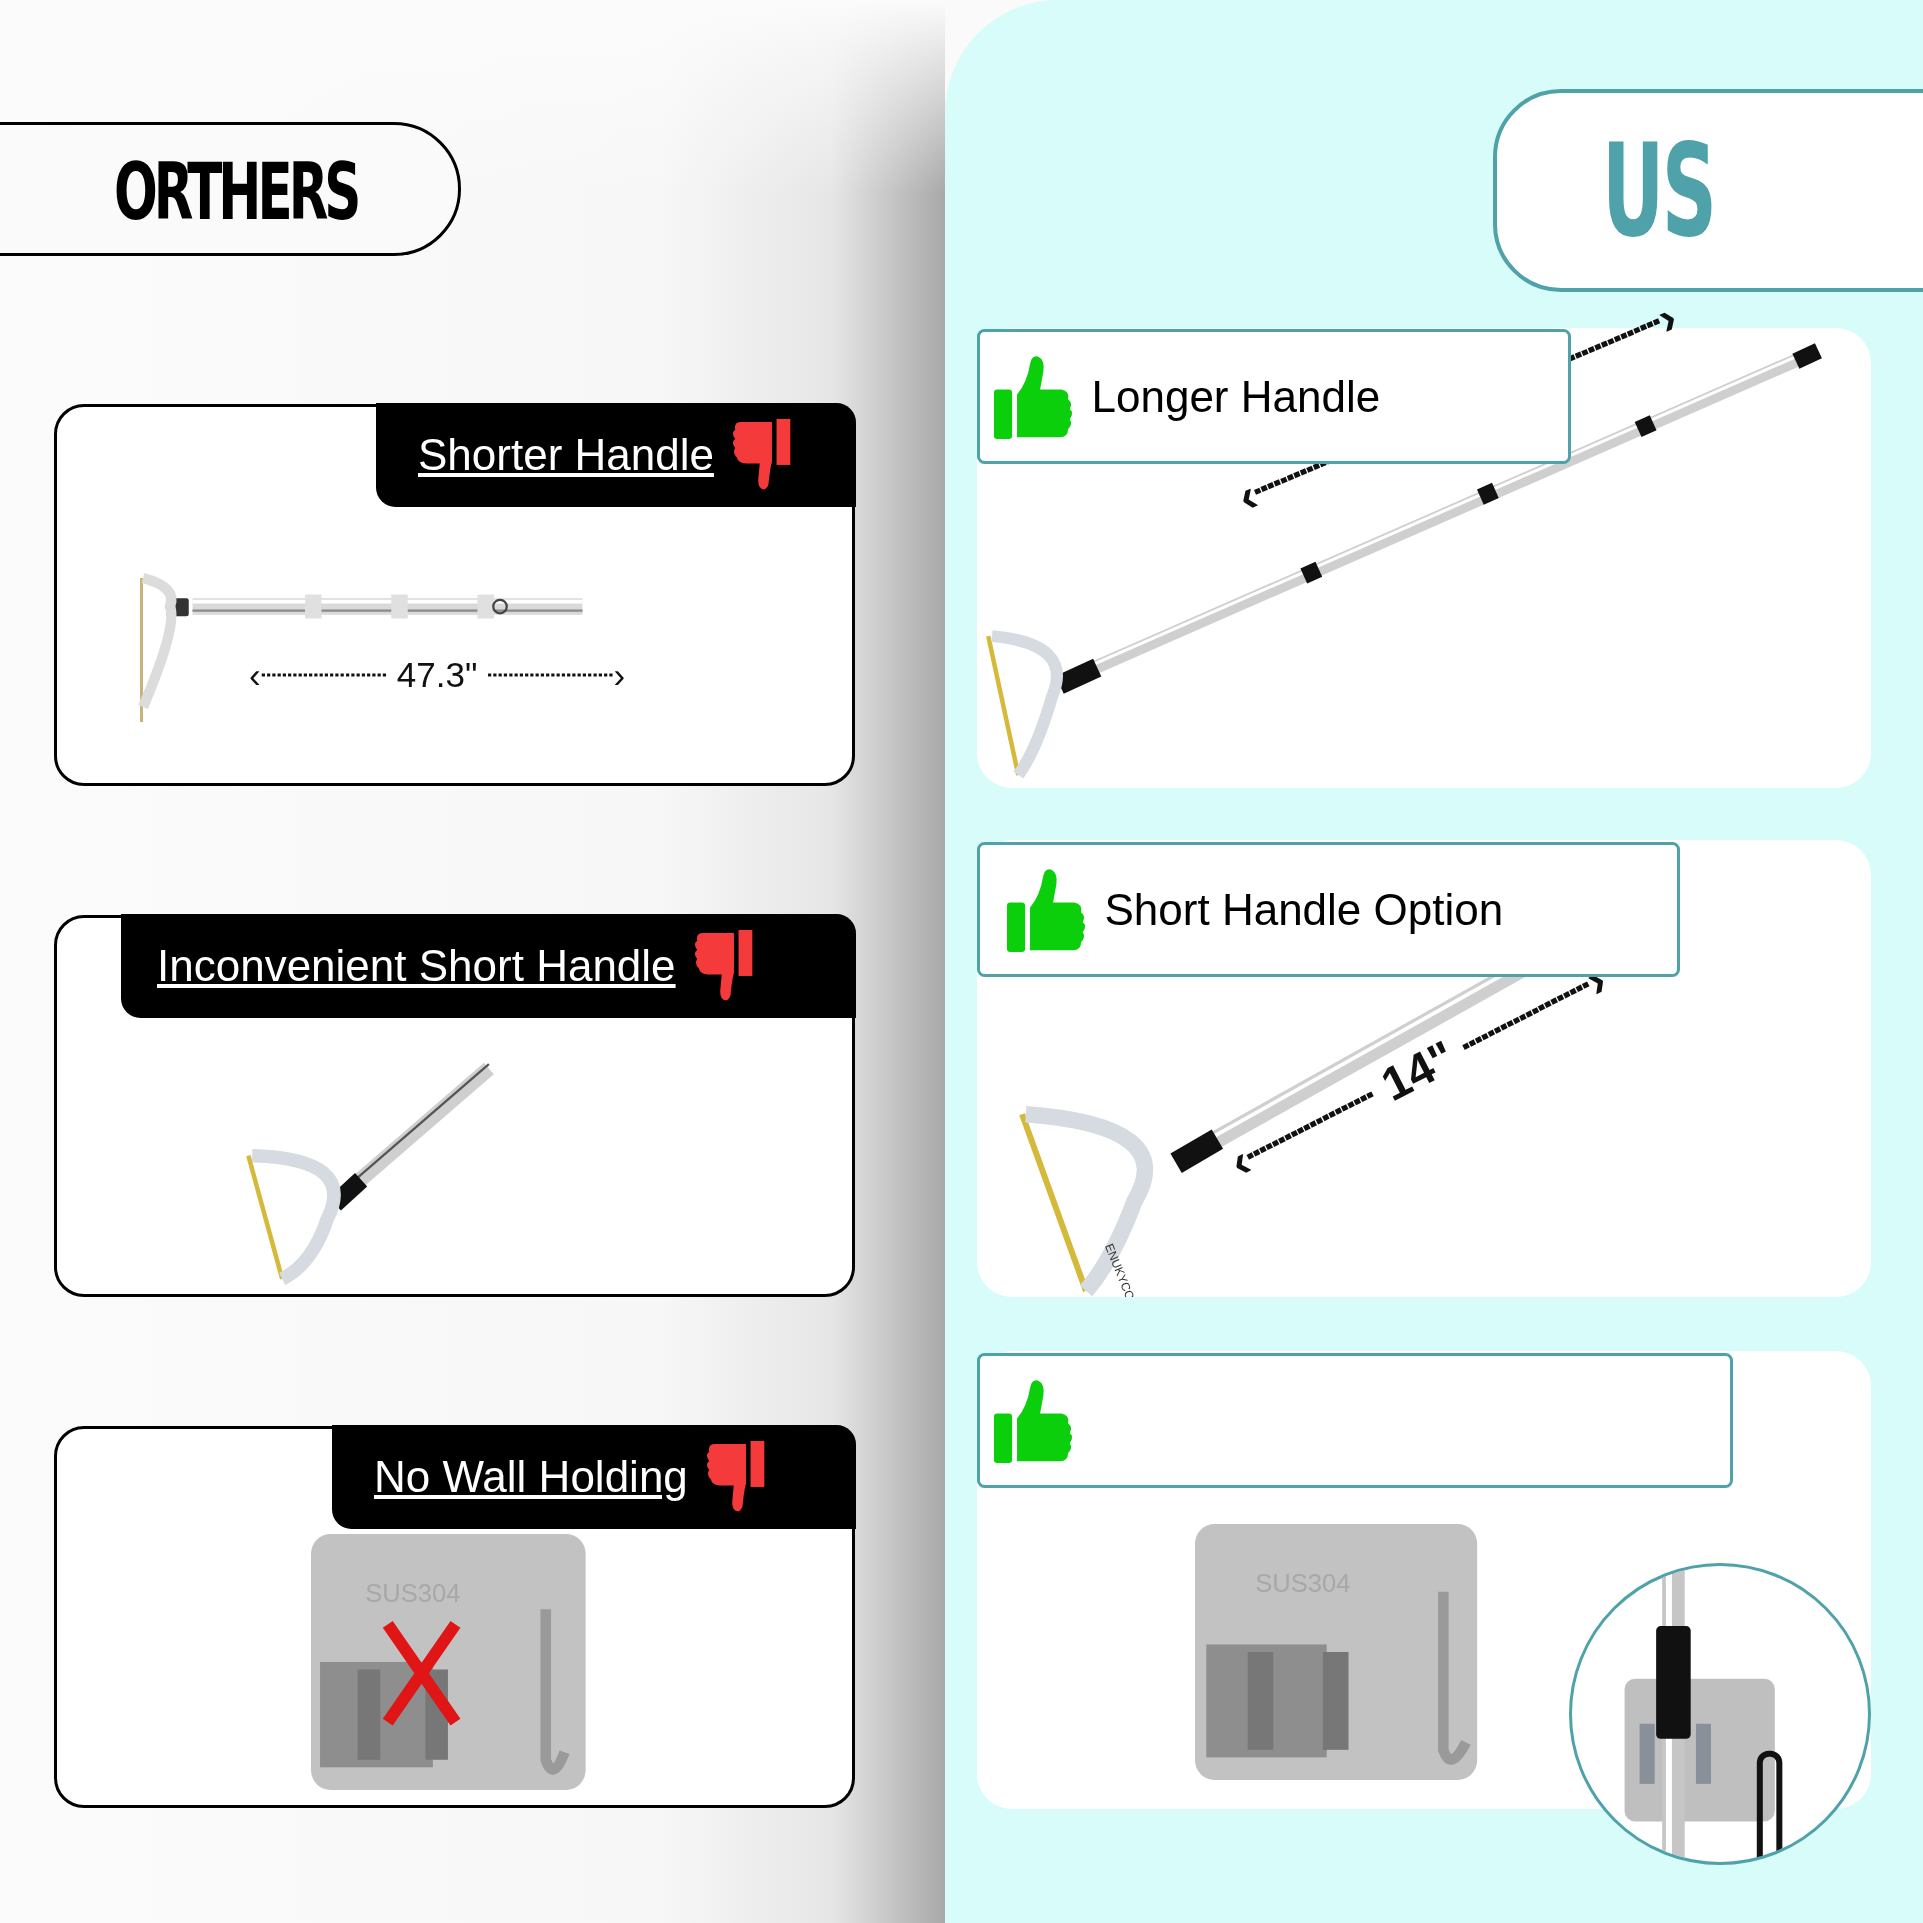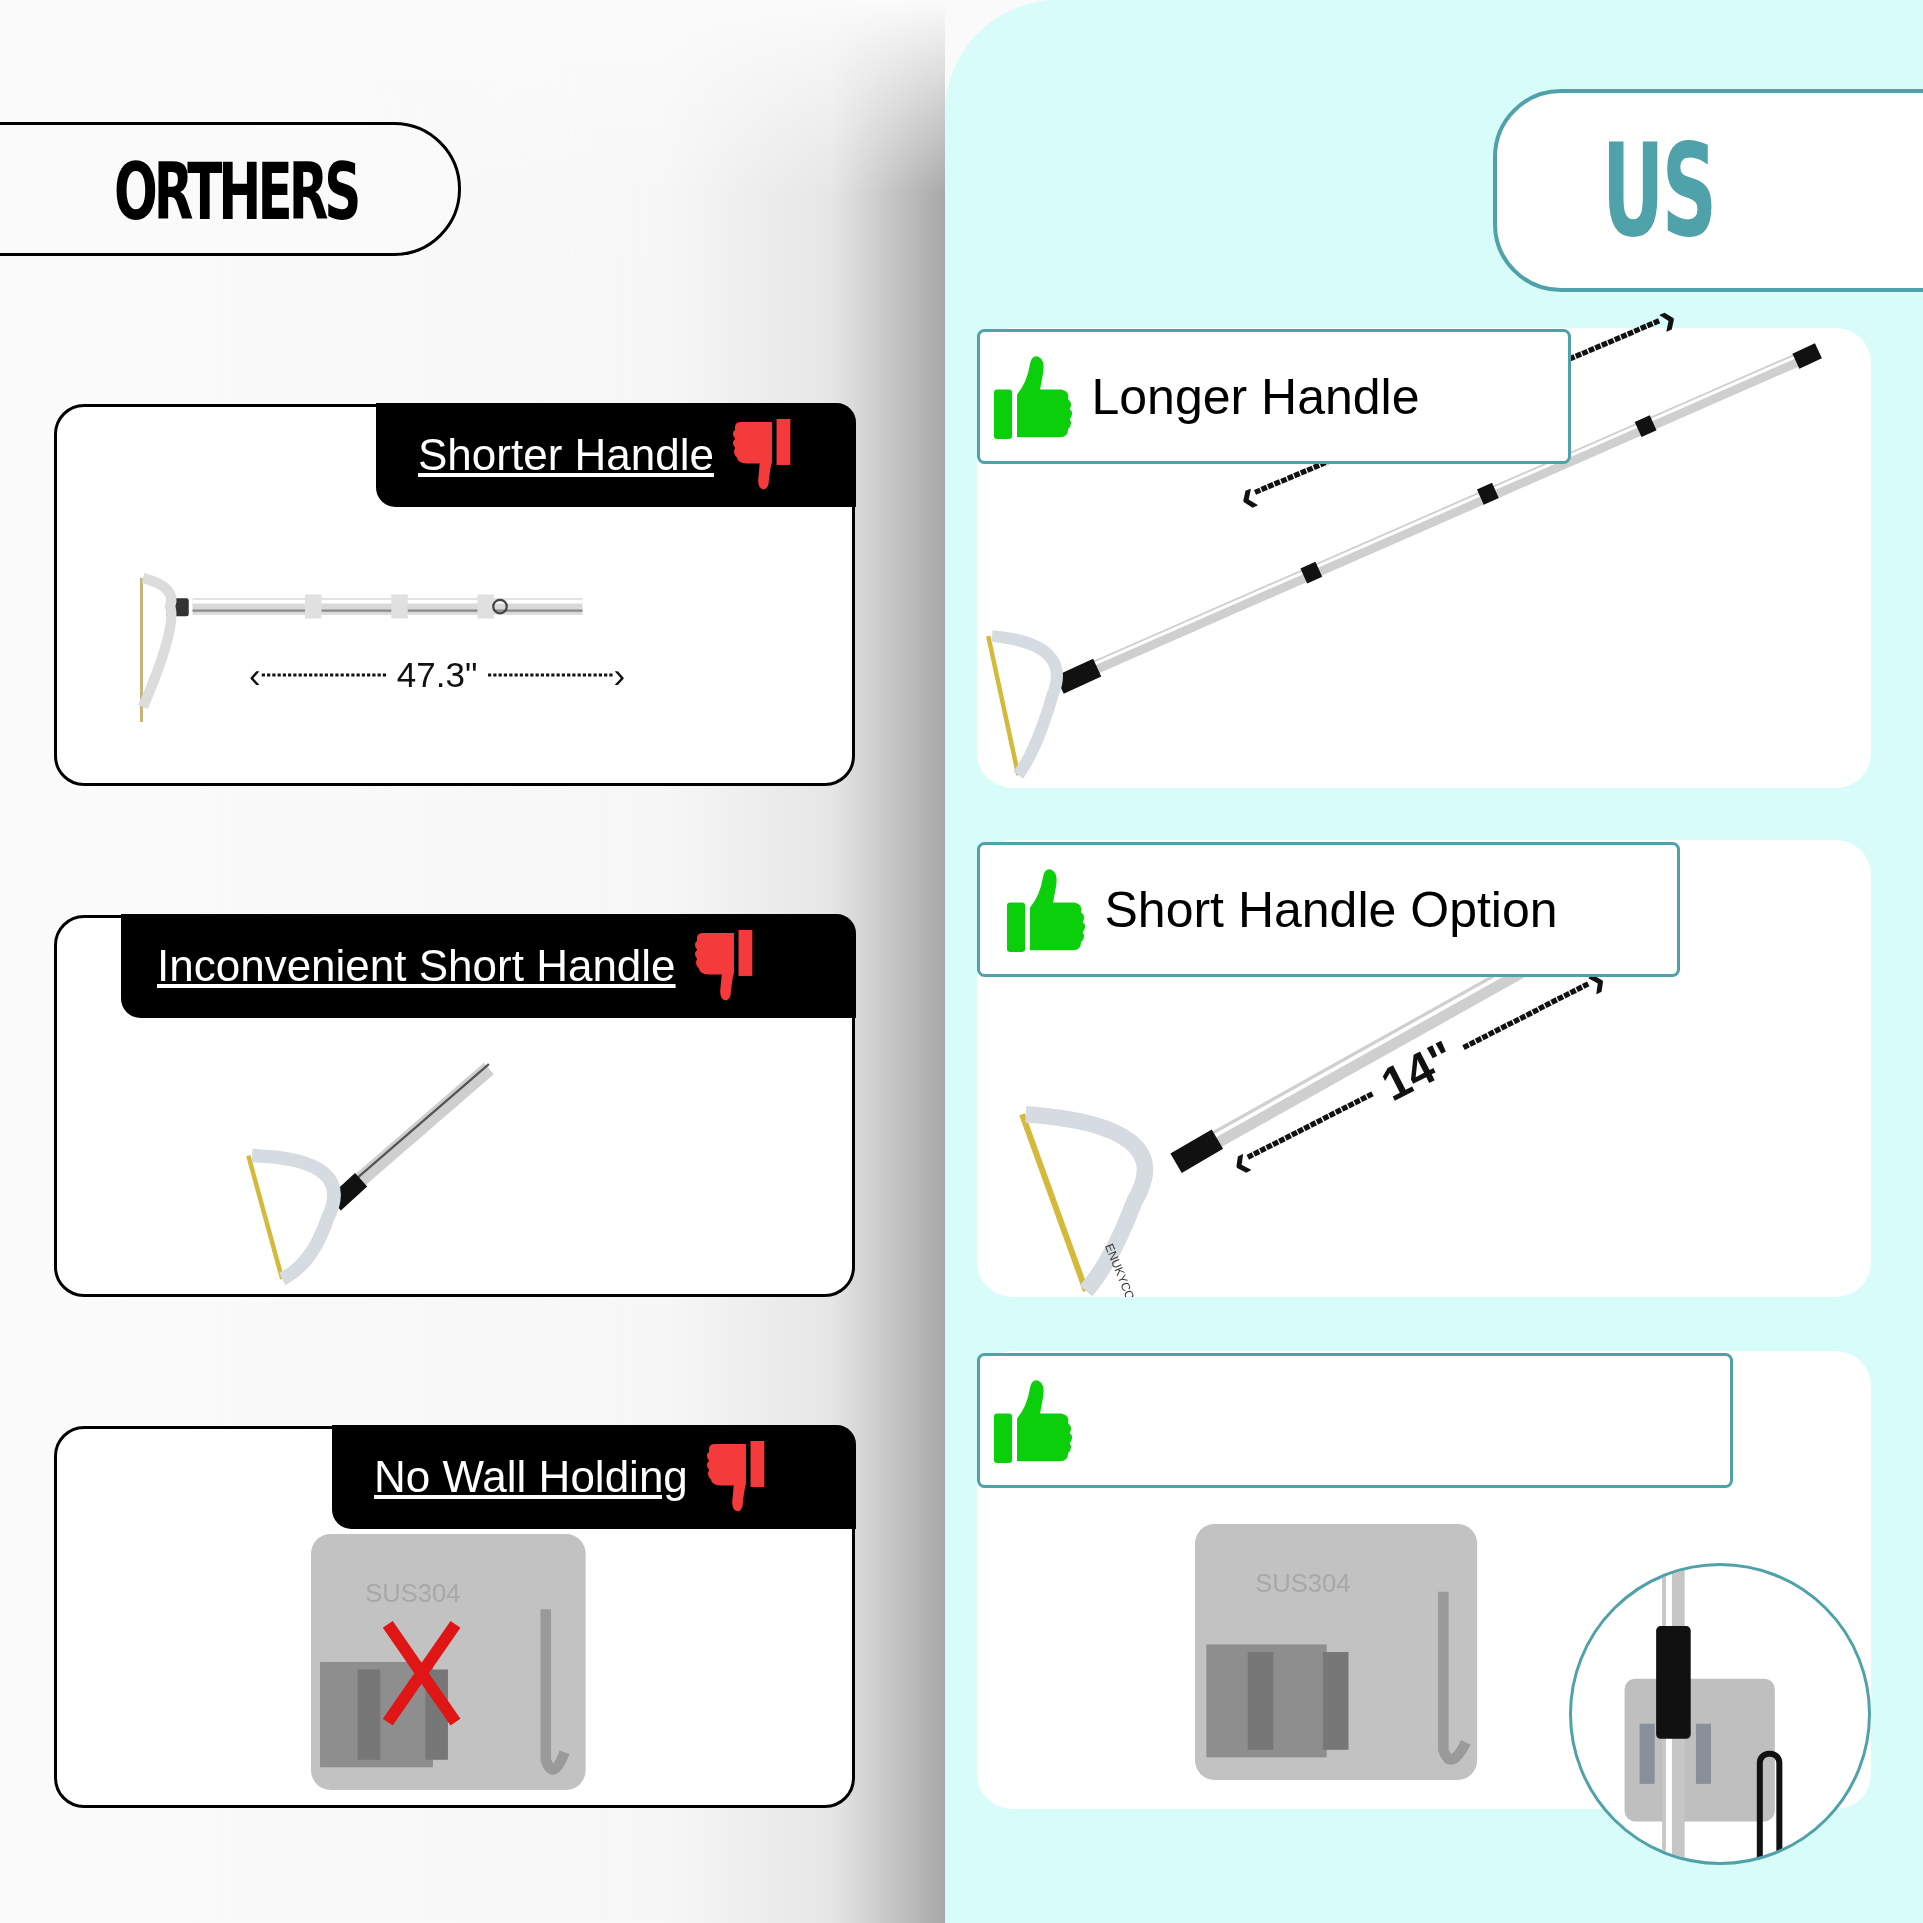--- a/index.html
+++ b/index.html
@@ -13,21 +13,21 @@
   .pill-others .t { position:absolute; left:141px; top:25.6px; font-family:"DejaVu Sans", sans-serif; font-weight:bold; font-size:78px; letter-spacing:-6px; transform:scaleX(0.66); transform-origin:left center; color:#000; line-height:83px; }
   .pill-us { position:absolute; left:1493px; top:89px; width:466px; height:203px; border:4.5px solid #4fa1aa; border-radius:68px 0 0 68px; background:#fff; box-sizing:border-box; }
   .pill-us .t { position:absolute; left:105px; top:25.6px; font-family:"DejaVu Sans", sans-serif; font-weight:bold; font-size:128px; color:#4fa1aa; transform:scaleX(0.6); transform-origin:left center; line-height:143px; letter-spacing:-4.5px; }
 
   .card-left { position:absolute; left:54px; width:801px; height:382px; border:3.8px solid #000; border-radius:30px; background:#fff; box-sizing:border-box; overflow:visible; }
   .neg-label { position:absolute; top:-3.8px; right:-3.8px; height:104px; background:#000; border-radius:0 19.5px 0 19.5px; color:#fff; font-size:44px; display:flex; align-items:center; box-sizing:border-box; padding-left:42px; padding-right:10.5px;text-decoration:underline; }
   .neg-label .txt { white-space:nowrap; }
   .thumb { display:inline-block; margin-left:18px; }
 
   .card-right { position:absolute; left:977px; width:894px; background:#fff; border-radius:35px; }
-  .pos-label { position:absolute; left:977px; height:135px; background:#fff; border:3.8px solid #4fa1aa; border-radius:7.5px; box-sizing:border-box; display:flex; align-items:center; padding-left:12px; color:#000; font-size:50px; }
+  .pos-label { position:absolute; left:977px; height:135px; background:#fff; border:3.8px solid #4fa1aa; border-radius:7.5px; box-sizing:border-box; display:flex; align-items:center; padding-left:12px; color:#000; font-size:44px; }
   .pos-label .txt { margin-left:16.5px; white-space:nowrap; }
 
   .dim { position:absolute; font-size:35px; color:#111; white-space:nowrap; }
   .dim-bold { font-weight:bold; font-size:47px; }
   .circle-inset { position:absolute; left:1569px; top:1563px; width:302px; height:302px; border:3.8px solid #4fa1aa; border-radius:50%; background:#fff; box-sizing:border-box; overflow:hidden; }
 </style>
 </head>
 <body>
 
 <div class="left-bg"></div>

